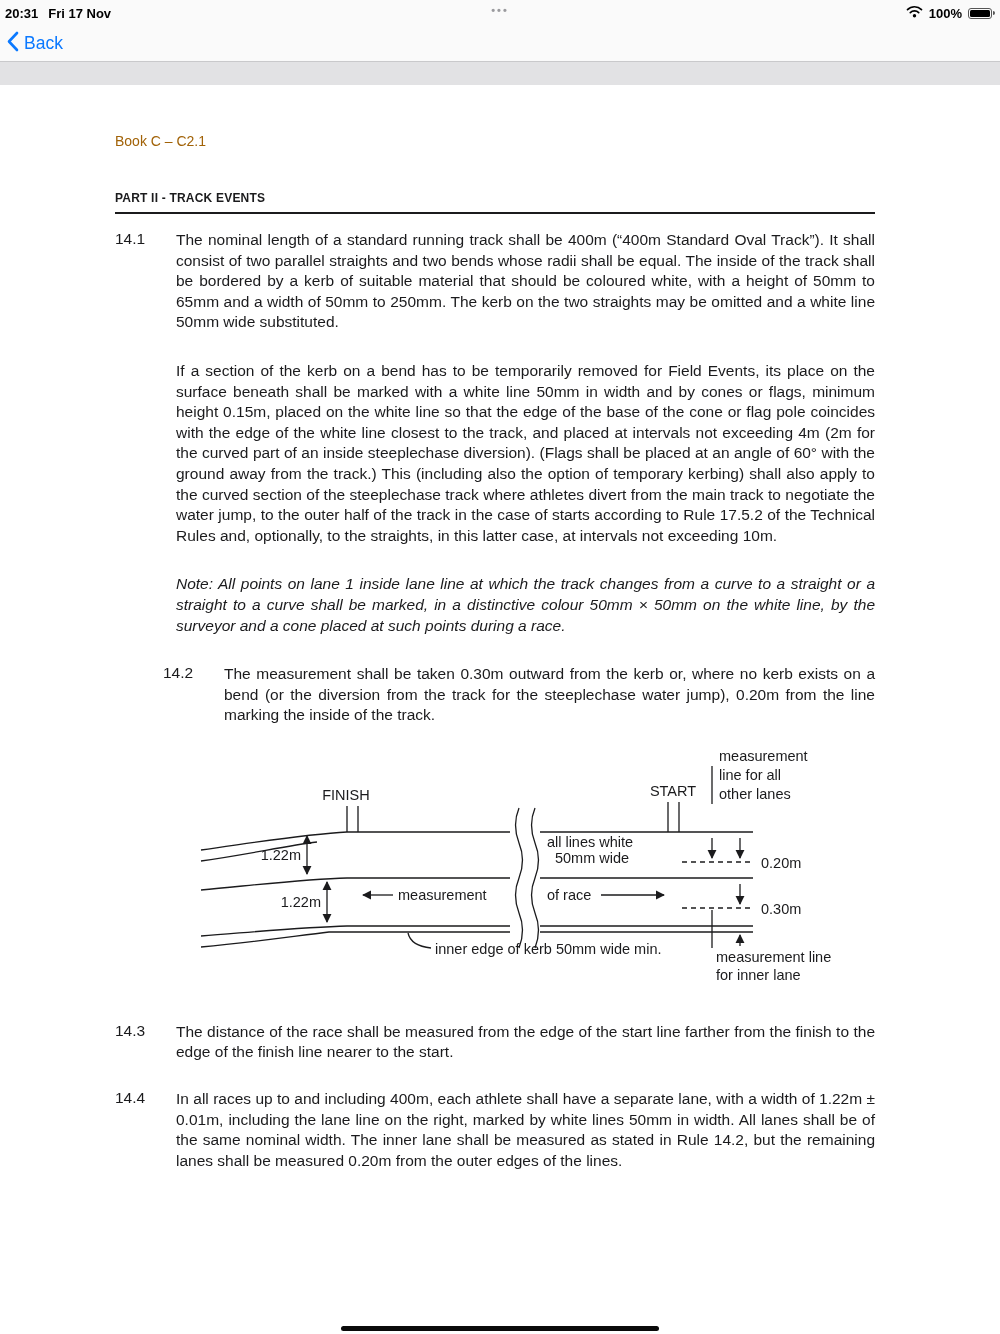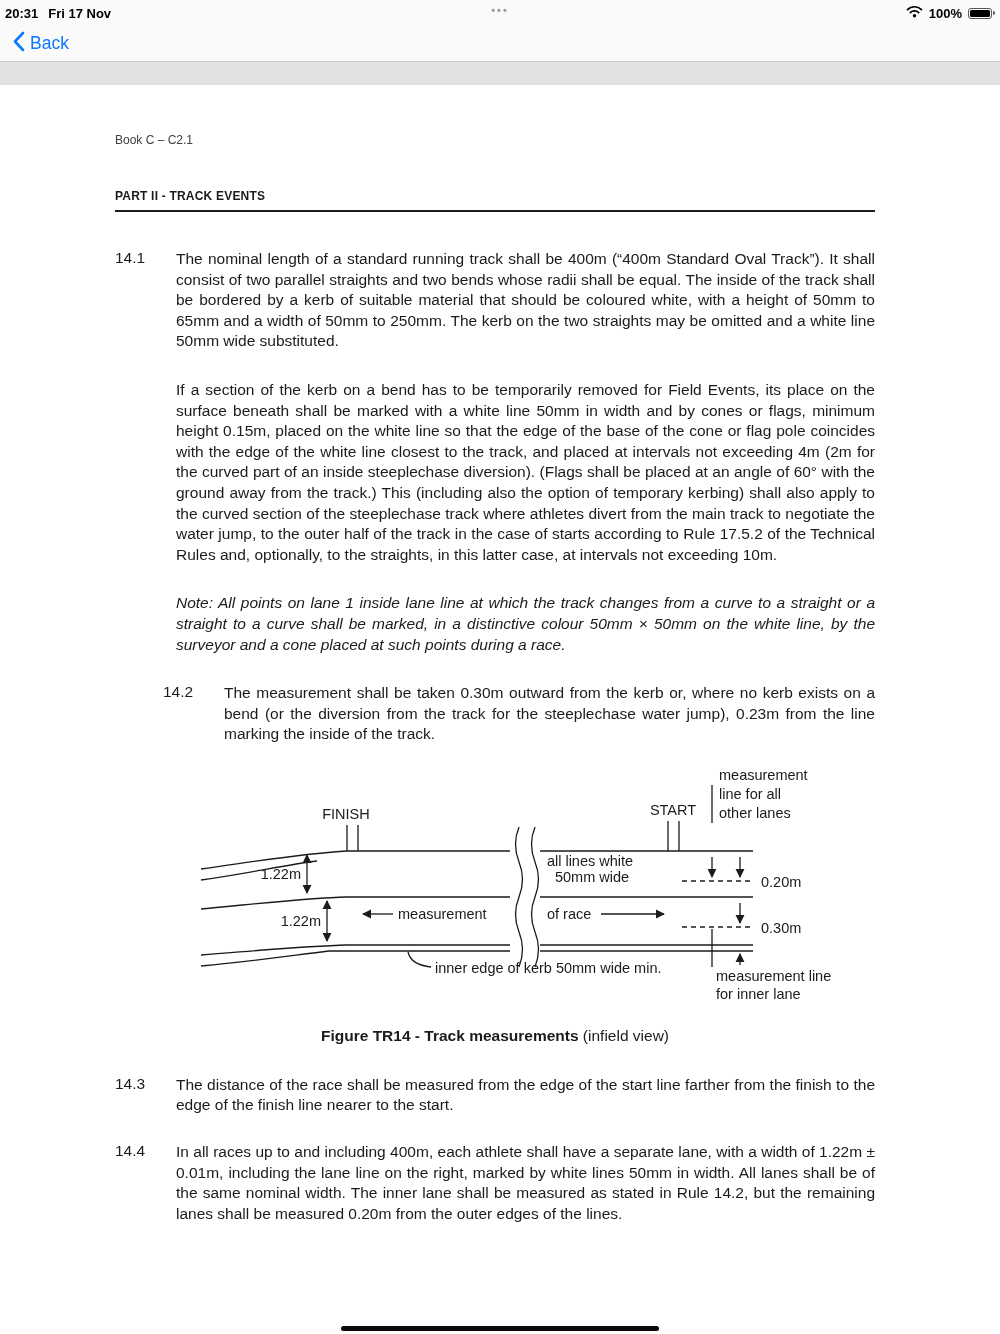--- a/index.html
+++ b/index.html
@@ -16,41 +16,41 @@
   .sb-center { position:absolute; left:50%; top:4px; transform:translateX(-50%);
     color:#9a9a9e; font-size:11px; letter-spacing:2px; font-weight:700; }
   .sb-right { display:flex; gap:6px; align-items:center; font-weight:600; }
   .battery { display:inline-flex; align-items:center; }
   .battery-body { width:24px; height:11px; border:1px solid #555; border-radius:3px; padding:1px; display:inline-block; }
   .battery-fill { display:block; width:100%; height:100%; background:#000; border-radius:1.5px; }
   .battery-nub { width:2px; height:4px; background:#555; border-radius:0 2px 2px 0; margin-left:1px; display:inline-block; }
 
   
   .navbar { height:36px; background:#fafafa; border-bottom:1px solid #c9c9cb;
-    display:flex; align-items:center; padding:0 12px; }
+    display:flex; align-items:center; padding:0 6px; }
   .back-btn { display:inline-flex; align-items:center; gap:5px; background:none; border:none;
     color:#0b79ff; font-size:17.5px; font-family:inherit; cursor:pointer; }
 
   
   .viewer { height:1272px; background:#e2e2e4; padding-top:23px; overflow:hidden; }
   .page { background:#fff; width:1000px; min-height:1249px; padding:48px 125px 30px 115px; color:#1b1b1d; }
 
-  .doc-ref { font-size:12px; color:#404040; }
+  .doc-ref { font-size:14px; color:#a16207; }
   .section-title { margin-top:42px; font-size:12px; font-weight:700; letter-spacing:.2px;
     padding-bottom:7px; border-bottom:2px solid #1b1b1d; }
   .body { font-size:15.5px; line-height:20.6px; text-align:justify; }
   .intro { margin-top:26px; }
   .rule-heading { margin-top:30px; display:flex; font-size:15.5px; }
   .rule-item { display:flex; font-size:15.5px; }
   .num { width:61px; flex:none; }
   .bold { font-weight:700; }
   .rule-body { flex:1; min-width:0; }
   .spaced { margin-top:28px; }
   .note { font-style:italic; }
-  .mt24 { margin-top:37px; } .mt26 { margin-top:26px; } .mt28 { margin-top:28px;margin-left:48px; } .mt30 { margin-top:30px; }
+  .mt24 { margin-top:16px; } .mt26 { margin-top:26px; } .mt28 { margin-top:28px;margin-left:48px; } .mt30 { margin-top:30px; }
 
   figure { margin-top:16px; }
   .track-figure { display:block; margin-left:80px; }
   .track-figure text { font-family:"Liberation Sans", sans-serif; }
   figcaption { margin-top:16px; text-align:center; font-size:15.5px; }
 
   .home-indicator { position:absolute; bottom:3px; left:50%; transform:translateX(-50%);
     width:318px; height:5px; border-radius:3px; background:#0a0a0a; }
 </style>
 </head>
@@ -107,21 +107,21 @@
         <div class="rule-body">
           <p class="body">The nominal length of a standard running track shall be 400m (“400m Standard Oval Track”). It shall consist of two parallel straights and two bends whose radii shall be equal. The inside of the track shall be bordered by a kerb of suitable material that should be coloured white, with a height of 50mm to 65mm and a width of 50mm to 250mm. The kerb on the two straights may be omitted and a white line 50mm wide substituted.</p>
           <p class="body spaced">If a section of the kerb on a bend has to be temporarily removed for Field Events, its place on the surface beneath shall be marked with a white line 50mm in width and by cones or flags, minimum height 0.15m, placed on the white line so that the edge of the base of the cone or flag pole coincides with the edge of the white line closest to the track, and placed at intervals not exceeding 4m (2m for the curved part of an inside steeplechase diversion). (Flags shall be placed at an angle of 60° with the ground away from the track.) This (including also the option of temporary kerbing) shall also apply to the curved section of the steeplechase track where athletes divert from the main track to negotiate the water jump, to the outer half of the track in the case of starts according to Rule 17.5.2 of the Technical Rules and, optionally, to the straights, in this latter case, at intervals not exceeding 10m.</p>
           <p class="body note spaced">Note: All points on lane 1 inside lane line at which the track changes from a curve to a straight or a straight to a curve shall be marked, in a distinctive colour 50mm × 50mm on the white line, by the surveyor and a cone placed at such points during a race.</p>
         </div>
       </div>
 
       <div class="rule-item mt28">
         <span class="num">14.2</span>
         <div class="rule-body">
-          <p class="body">The measurement shall be taken 0.30m outward from the kerb or, where no kerb exists on a bend (or the diversion from the track for the steeplechase water jump), 0.23m from the line marking the inside of the track.</p>
+          <p class="body">The measurement shall be taken 0.30m outward from the kerb or, where no kerb exists on a bend (or the diversion from the track for the steeplechase water jump), 0.20m from the line marking the inside of the track.</p>
         </div>
       </div>
 
       <figure>
         <svg class="track-figure" width="690" height="250" viewBox="0 0 690 250">
           <defs>
             <marker id="arr" viewBox="0 0 10 10" refX="9" refY="5" markerWidth="7" markerHeight="7" orient="auto-start-reverse">
               <path d="M0,0 L10,5 L0,10 z" fill="#1b1b1d"></path>
             </marker>
           </defs>
@@ -174,23 +174,20 @@
             <text x="566" y="126">0.20m</text>
             <text x="566" y="172">0.30m</text>
             <text x="240" y="212">inner edge of kerb 50mm wide min.</text>
             <text x="524" y="19">measurement</text>
             <text x="524" y="38">line for all</text>
             <text x="524" y="57">other lanes</text>
             <text x="521" y="220">measurement line</text>
             <text x="521" y="238">for inner lane</text>
           </g>
         </svg>
-        <figcaption>
-          <span class="bold">Figure TR14 - Track measurements</span><span> (infield view)</span>
-        </figcaption>
       </figure>
 
       <div class="rule-item mt30">
         <span class="num">14.3</span>
         <div class="rule-body">
           <p class="body">The distance of the race shall be measured from the edge of the start line farther from the finish to the edge of the finish line nearer to the start.</p>
         </div>
       </div>
 
       <div class="rule-item mt26">

